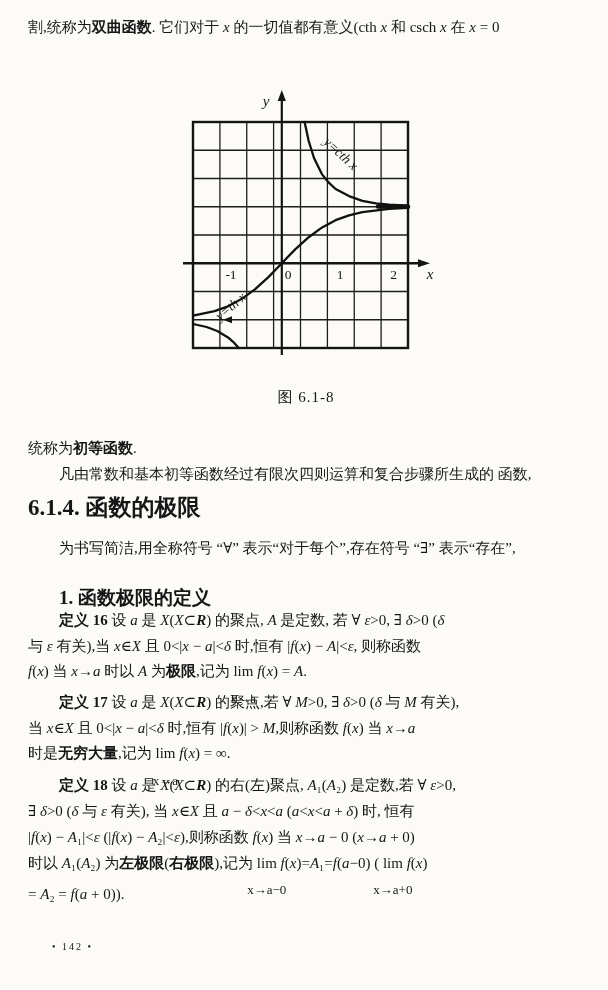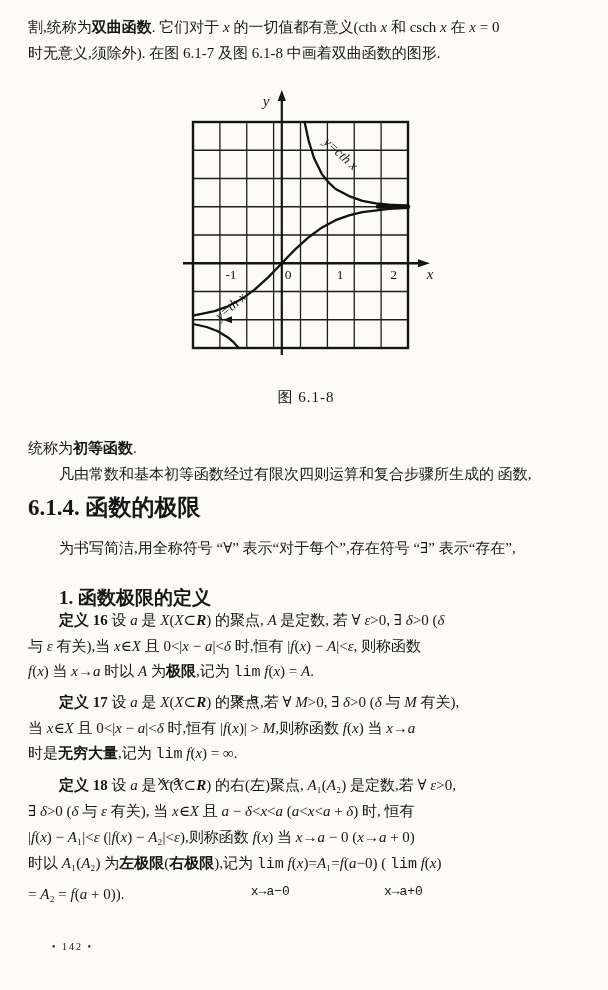--- a/index.html
+++ b/index.html
@@ -6,40 +6,39 @@
   .page{position:relative;width:608px;height:990px;background:#fcfbf7;overflow:hidden;
         font-family:"Liberation Serif","DejaVu Serif",serif;color:#161616;}
   .para{position:absolute;left:28px;width:556px;}
   .tl{height:25.5px;line-height:25.5px;font-size:15px;white-space:nowrap;}
   .lh26 .tl{height:26px;line-height:26px;}
   .ind{padding-left:31px;}
   .r-n{font-style:normal;}
   .r-b{font-weight:bold;}
   .r-i{font-style:italic;}
   .r-bi{font-weight:bold;font-style:italic;}
-  .lim{display:inline-block;position:relative;font-style:normal;text-align:left;font-family:Liberation Mono, monospace;}
+  .lim{display:inline-block;position:relative;font-style:normal;text-align:left;}
   .lim-top{font-size:15px;}
   .lim-under{position:absolute;left:50%;top:27px;transform:translateX(-50%);
              font-size:13px;white-space:nowrap;letter-spacing:0;}
   .caption{position:absolute;top:388px;left:150px;width:312px;text-align:center;
            font-size:15px;letter-spacing:1px;}
   .heading{position:absolute;left:28px;top:492px;font-size:23px;font-weight:bold;}
   .subhead{position:absolute;left:59px;top:585px;font-size:19px;font-weight:bold;}
   .pagenum{position:absolute;left:52px;top:941px;font-size:10px;letter-spacing:2px;}
   .fig{position:absolute;left:150px;top:88px;}
   svg text{fill:#161616;}
 </style>
 </head>
 <body>
 
 <div class="page">
 
   <div class="para" style="top:15px">
     <div class="tl"><span class="r-n">割,统称为</span><span class="r-b">双曲函数</span><span class="r-n">. 它们对于 </span><span class="r-i">x</span><span class="r-n"> 的一切值都有意义(cth </span><span class="r-i">x</span><span class="r-n"> 和 csch </span><span class="r-i">x</span><span class="r-n"> 在 </span><span class="r-i">x</span><span class="r-n"> = 0</span></div>
-    <div class="tl"><span class="r-n">时无意义,须除外). 在图 6.1-7 及图 6.1-8 中画着双曲函数的图形.</span></div>
   </div>
 
   <svg class="fig" width="320" height="296" viewBox="0 0 320 296">
 
     <path fill="none" stroke="#1d1d1d" stroke-width="1.3" d="M43 34H258M43 62.25H258M43 90.5H258M43 118.75H258M43 147H258M43 203.5H258M43 231.75H258M43 34V260M69.9 34V260M96.75 34V260M123.6 34V260M150.5 34V260M177.4 34V260M204.25 34V260M231.1 34V260"></path>
 
     <rect x="43" y="34" width="215" height="226" fill="none" stroke="#141414" stroke-width="2.4"></rect>
 
     <g stroke="#141414" fill="#141414">
       <line x1="33" y1="175.25" x2="274" y2="175.25" stroke-width="2.4"></line>

